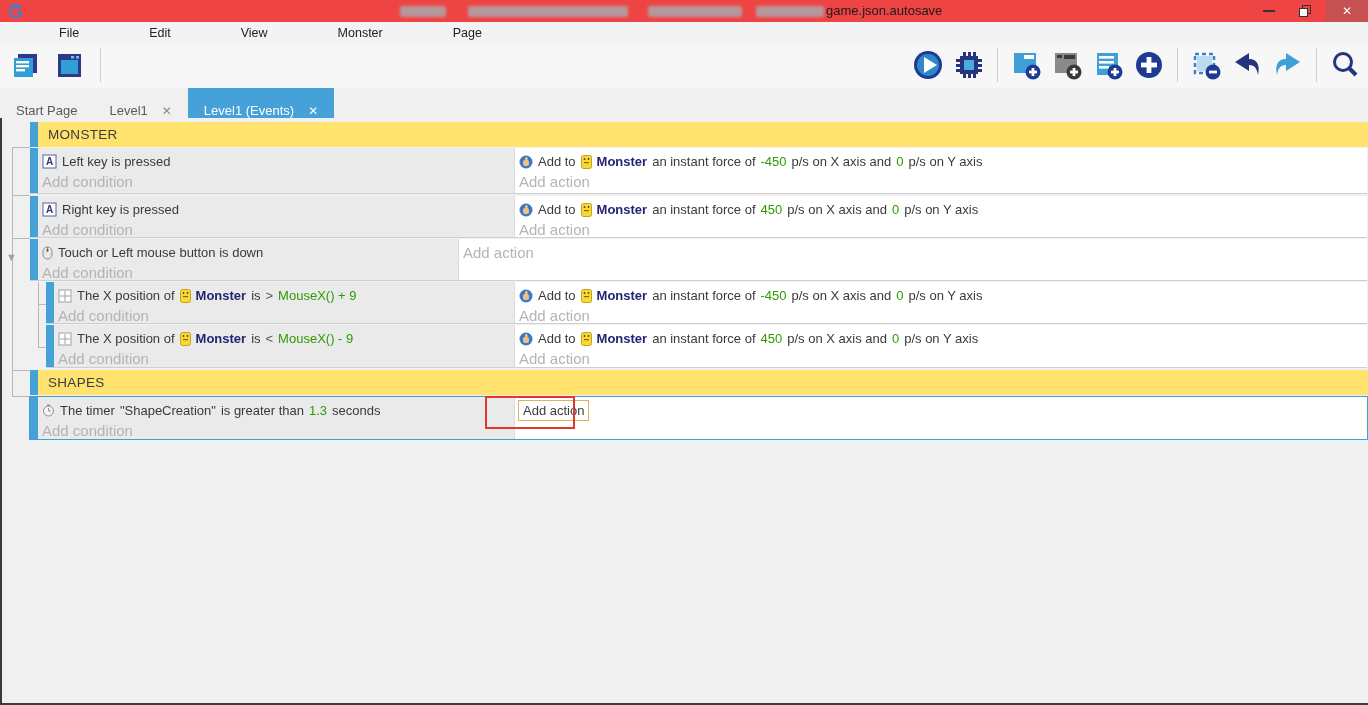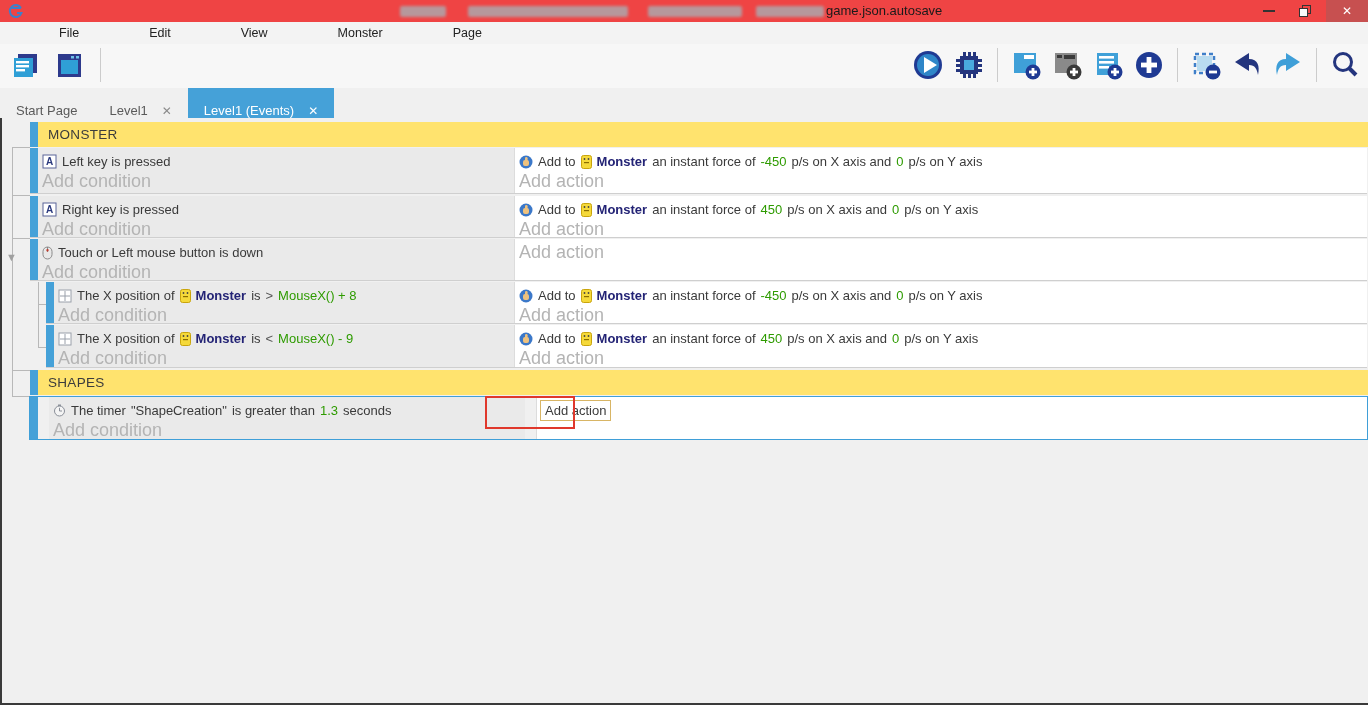--- a/index.html
+++ b/index.html
@@ -35,21 +35,21 @@
   
   .sheet{position:absolute;left:0;top:118px;width:1368px;height:587px;background:#f0f0f0;
          border-left:2px solid #3a3a3a;border-bottom:2px solid #3a3a3a;box-sizing:border-box;}
   .row{position:absolute;display:flex;box-sizing:border-box;}
   .evbar{width:8px;background:#45a1d8;flex:0 0 8px;}
   .ghead{background:#ffe36e;display:flex;align-items:center;padding-left:10px;
          font-size:13.5px;color:#3c3c3c;letter-spacing:.3px;flex:1;}
   .cond{background:#eaeaea;box-sizing:border-box;padding:3px 0 0 2px;}
   .act{background:#ffffff;box-sizing:border-box;padding:3px 0 0 2px;border-left:1px solid #dcdcdc;flex:1;}
   .line{display:flex;align-items:center;gap:5px;padding-left:2px;height:21px;font-size:13px;color:#3a3a3a;white-space:nowrap;}
-  .ph{padding-left:2px;height:19px;font-size:18px;color:#b4b4b4;display:flex;align-items:center;}
+  .ph{padding-left:2px;height:19px;font-size:15px;color:#b4b4b4;display:flex;align-items:center;}
   .obj{font-weight:bold;color:#232375;}
   .green{color:#2e9b00;}
   .op{color:#555;}
   .rowline{border-bottom:1px solid #cfcfcf;}
   .selected{outline:1px solid #3f9fd8;}
   
   .tline{position:absolute;background:#b8b8b8;}
   .expander{position:absolute;color:#a0a0a0;font-size:11px;line-height:10px;}
   
   .focus-link{border:1px solid #d8b565;padding:0 4px;color:#3c3c3c;background:#fff;font-size:13px;height:19px;display:flex;align-items:center;}
@@ -318,21 +318,21 @@
         <span>p/s on X axis and</span>
         <span class="green">0</span>
         <span>p/s on Y axis</span>
       </div>
       <div class="ph">Add action</div>
     </div>
   </div>
 
   <div class="row rowline" style="left:28px;top:121px;width:1337px;height:42px;">
     <div class="evbar"></div>
-    <div class="cond" style="width:476px;">
+    <div class="cond" style="width:420px;">
       <div class="line">
         <span class="ico">
           <svg width="11" height="14" viewBox="0 0 11 14">
               <rect x="1" y="1" width="9" height="12" rx="4.5" fill="#e8e8e8" stroke="#8a8a8a"></rect>
               <line x1="5.5" y1="1" x2="5.5" y2="6" stroke="#8a8a8a"></line>
               <rect x="4.4" y="3" width="2.2" height="2.6" rx="1" fill="#c0392b"></rect>
             </svg>
         </span>
         <span>Touch or Left mouse button is down</span>
       </div>
@@ -359,21 +359,21 @@
           <svg width="11" height="14" viewBox="0 0 11 14">
               <rect x="0.5" y="0.5" width="10" height="13" rx="2" fill="#f5d93a" stroke="#c9a40c"></rect>
               <circle cx="3.5" cy="4" r="0.9" fill="#444"></circle>
               <circle cx="7.5" cy="4" r="0.9" fill="#444"></circle>
               <rect x="3" y="7" width="5" height="1.2" fill="#8a6d00"></rect>
             </svg>
         </span>
         <span class="obj">Monster</span>
         <span>is</span>
         <span class="op">&gt;</span>
-        <span class="green">MouseX() + 8</span>
+        <span class="green">MouseX() + 9</span>
       </div>
       <div class="ph">Add condition</div>
     </div>
     <div class="act">
       <div class="line">
         <span class="ico">
           <svg width="14" height="14" viewBox="0 0 14 14">
               <circle cx="7" cy="7" r="6.5" fill="#3b78c9"></circle>
               <rect x="4" y="5" width="6" height="6" rx="2" fill="#eec27f"></rect>
               <rect x="6" y="2" width="2.6" height="6" rx="1.3" fill="#eec27f"></rect>
@@ -453,21 +453,21 @@
       </div>
       <div class="ph">Add action</div>
     </div>
   </div>
 
   <div class="row" style="left:28px;top:252px;width:1340px;height:25px;">
     <div class="evbar"></div>
     <div class="ghead">SHAPES</div>
   </div>
 
-  <div class="row selected" style="left:28px;top:279px;width:1337px;height:42px;gap:11px;">
+  <div class="row selected" style="left:28px;top:279px;width:1337px;height:42px;">
     <div class="evbar"></div>
     <div class="cond" style="width:476px;">
       <div class="line">
         <span class="ico">
           <svg width="13" height="13" viewBox="0 0 13 13">
               <circle cx="6.5" cy="7" r="5" fill="#f4f4f4" stroke="#8a8f98"></circle>
               <line x1="6.5" y1="7" x2="6.5" y2="3.8" stroke="#8a8f98"></line>
               <line x1="6.5" y1="7" x2="9" y2="7" stroke="#8a8f98"></line>
               <rect x="5" y="0.5" width="3" height="1.6" fill="#8a8f98"></rect>
             </svg>

